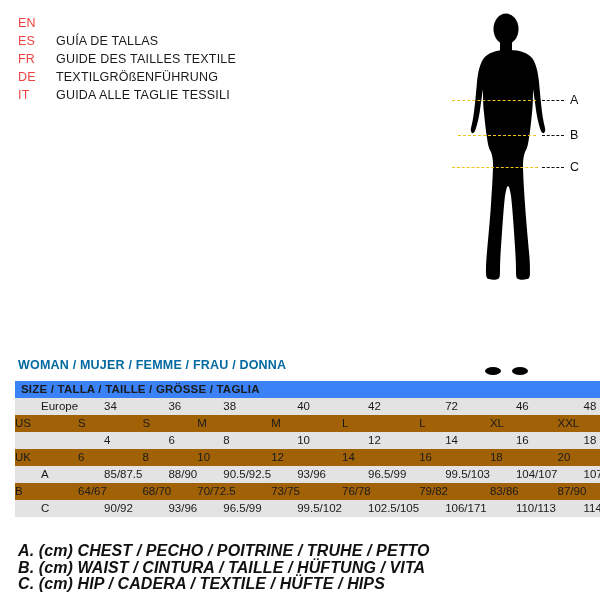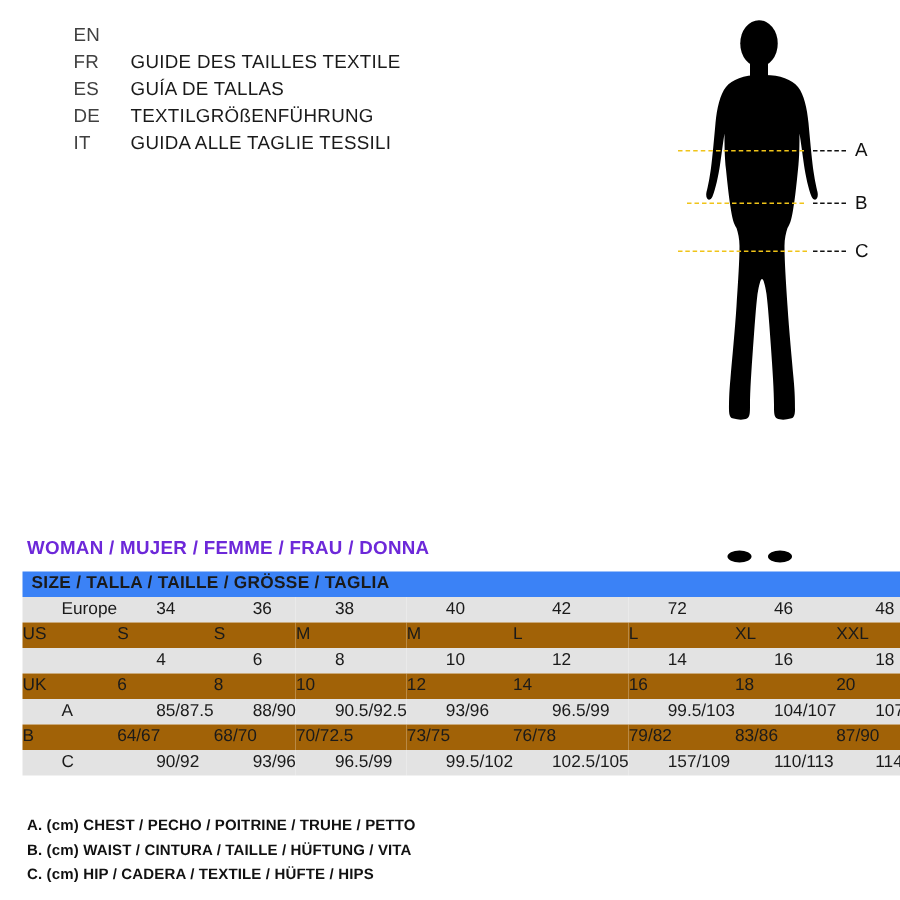--- a/index.html
+++ b/index.html
@@ -31,22 +31,21 @@
     display: flex;
     align-items: baseline;
     height: 18px;
     line-height: 18px;
     font-size: 12.5px;
     letter-spacing: 0.2px;
   }
   .lang-code {
     width: 38px;
     flex: 0 0 38px;
-    color: #404040;
-    margin-left: 31px;
+    color: #ef4444;
   }
   .lang-text {
     color: #1a1a1a;
   }
 
   
   .figure-wrap {
     position: absolute;
     left: 430px;
     top: 8px;
@@ -72,21 +71,21 @@
   }
 
   
   .woman-title {
     position: absolute;
     left: 18px;
     top: 358px;
     font-size: 12.5px;
     font-weight: bold;
     letter-spacing: 0.2px;
-    color: #6d28d9;
+    color: #0369a1;
   }
 
   table.size-table {
     position: absolute;
     left: 15px;
     top: 381px;
     width: 570px;
     border-collapse: collapse;
     font-size: 11.5px;
   }
@@ -121,43 +120,44 @@
   }
 
   
   .footnotes {
     position: absolute;
     left: 18px;
     top: 543px;
     width: 560px;
   }
   .footnote {
-    font-size: 10px;
+    font-size: 16px;
     font-weight: bold;
     line-height: 16.5px;
     letter-spacing: 0.1px;
     color: #111;
+    font-style: italic;
   }
 </style>
 </head>
 <body>
 
 <div class="page">
 
   <div class="lang-block">
     <div class="lang-row">
       <span class="lang-code">EN</span>
     </div>
     <div class="lang-row">
+      <span class="lang-code">ES</span>
+      <span class="lang-text">GUÍA DE TALLAS</span>
+    </div>
+    <div class="lang-row">
       <span class="lang-code">FR</span>
       <span class="lang-text">GUIDE DES TAILLES TEXTILE</span>
-    </div>
-    <div class="lang-row">
-      <span class="lang-code">ES</span>
-      <span class="lang-text">GUÍA DE TALLAS</span>
     </div>
     <div class="lang-row">
       <span class="lang-code">DE</span>
       <span class="lang-text">TEXTILGRÖßENFÜHRUNG</span>
     </div>
     <div class="lang-row">
       <span class="lang-code">IT</span>
       <span class="lang-text">GUIDA ALLE TAGLIE TESSILI</span>
     </div>
   </div>
@@ -310,21 +310,21 @@
         <td class="val-cell">87/90</td>
       </tr>
 
       <tr class="band">
         <td class="label-cell">C</td>
         <td class="val-cell">90/92</td>
         <td class="val-cell">93/96</td>
         <td class="val-cell">96.5/99</td>
         <td class="val-cell">99.5/102</td>
         <td class="val-cell">102.5/105</td>
-        <td class="val-cell">157/109</td>
+        <td class="val-cell">106/171</td>
         <td class="val-cell">110/113</td>
         <td class="val-cell">114/119</td>
       </tr>
     </tbody>
   </table>
 
   <div class="footnotes">
     <div class="footnote">A. (cm) CHEST / PECHO / POITRINE / TRUHE / PETTO</div>
     <div class="footnote">B. (cm) WAIST / CINTURA / TAILLE / HÜFTUNG / VITA</div>
     <div class="footnote">C. (cm) HIP / CADERA / TEXTILE / HÜFTE / HIPS</div>

